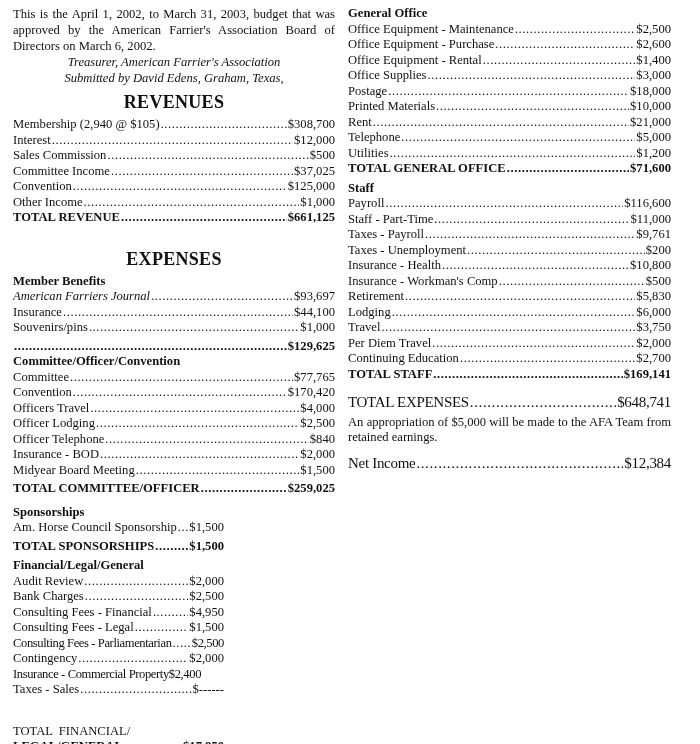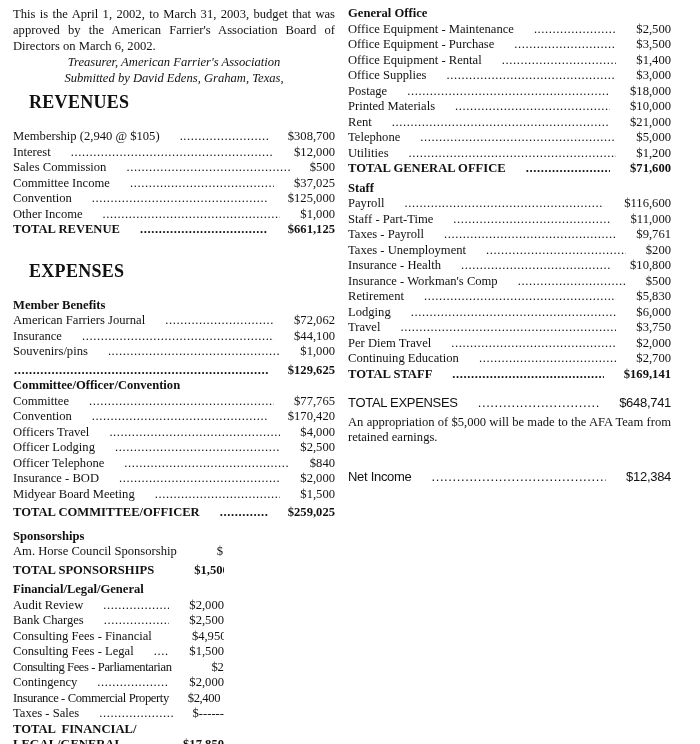--- a/index.html
+++ b/index.html
@@ -3,32 +3,32 @@
 <meta charset="utf-8">
 <style>
   html, body { margin:0; padding:0; background:#ffffff; }
   body { width:700px; height:744px; position:relative; overflow:hidden;
          font-family:"Liberation Serif","DejaVu Serif",serif; color:#111; font-size:12.6px; }
   .col { position:absolute; top:6px; }
   #col-left { left:13px; width:322px; }
   #col-right { left:348px; width:323px; }
   .intro { line-height:16px; text-align:justify; margin:0; }
   .submitted { font-style:italic; text-align:center; line-height:16px; margin:0; }
-  .big-head { font-weight:bold; font-size:18px; text-align:left; letter-spacing:0.3px; line-height:22px; margin:16px; }
+  .big-head { font-weight:bold; font-size:18px; text-align:center; letter-spacing:0.3px; line-height:22px; margin:4px; }
   .sec-head { font-weight:bold; line-height:15.5px; margin:0; }
-  .row { display:flex; align-items:flex-start; line-height:15.5px; white-space:nowrap; overflow:hidden;gap:19px; }
+  .row { display:flex; align-items:flex-start; line-height:15.5px; white-space:nowrap; overflow:hidden; }
   .row .lbl { flex:0 0 auto; }
   .row .dots { flex:1 1 auto; overflow:hidden; white-space:nowrap; margin:0 1px; }
   .row .dots::after { content:"....................................................................................................................................................................................................................................."; letter-spacing:0.6px; }
   .row .val { flex:0 0 auto; }
   .row.total { font-weight:bold; }
-  .row.sans { font-family:Liberation Sans, sans-serif; font-size:13px; letter-spacing:-0.3px; }
-  .it { }
+  .row.sans { font-family:Liberation Serif, serif; font-size:15px; letter-spacing:-0.3px; }
+  .it { font-style:italic; }
   .note { line-height:15px; text-align:justify; margin:0; }
-  .total-two { font-weight:bold; line-height:15px; }
+  .total-two { font-weight:normal; line-height:15px;margin-top:26px; }
 </style>
 </head>
 <body>
 
 <div id="col-left" class="col">
   <p class="intro">This is the April 1, 2002, to March 31, 2003, budget that was approved by the American Farrier's Association Board of Directors on March 6, 2002.</p>
   <p class="submitted">Treasurer, American Farrier's Association</p>
   <p class="submitted">Submitted by David Edens, Graham, Texas,</p>
 
   <h2 class="big-head" style="margin-top:5px;">REVENUES</h2>
@@ -69,21 +69,21 @@
         <span class="val">$661,125</span>
       </div>
   </div>
 
   <h2 class="big-head" style="margin-top:22px;">EXPENSES</h2>
 
   <div class="sec-head" style="margin-top:2px;">Member Benefits</div>
   <div class="row">
       <span class="lbl it">American Farriers Journal</span>
       <span class="dots"></span>
-      <span class="val">$72,062</span>
+      <span class="val">$93,697</span>
     </div>
   <div class="row">
       <span class="lbl">Insurance</span>
       <span class="dots"></span>
       <span class="val">$44,100</span>
     </div>
   <div class="row">
       <span class="lbl">Souvenirs/pins</span>
       <span class="dots"></span>
       <span class="val">$1,000</span>
@@ -200,21 +200,21 @@
 <div id="col-right" class="col">
   <div class="sec-head">General Office</div>
   <div class="row">
       <span class="lbl">Office Equipment - Maintenance</span>
       <span class="dots"></span>
       <span class="val">$2,500</span>
     </div>
   <div class="row">
       <span class="lbl">Office Equipment - Purchase</span>
       <span class="dots"></span>
-      <span class="val">$3,500</span>
+      <span class="val">$2,600</span>
     </div>
   <div class="row">
       <span class="lbl">Office Equipment - Rental</span>
       <span class="dots"></span>
       <span class="val">$1,400</span>
     </div>
   <div class="row">
       <span class="lbl">Office Supplies</span>
       <span class="dots"></span>
       <span class="val">$3,000</span>
@@ -313,18 +313,18 @@
     </div>
 
   <div class="row sans" style="margin-top:13px;">
       <span class="lbl">TOTAL EXPENSES</span>
       <span class="dots"></span>
       <span class="val">$648,741</span>
     </div>
 
   <p class="note" style="margin-top:4px;">An appropriation of $5,000 will be made to the AFA Team from retained earnings.</p>
 
-  <div class="row sans" style="margin-top:24px;">
+  <div class="row sans" style="margin-top:11px;">
       <span class="lbl">Net Income</span>
       <span class="dots"></span>
       <span class="val">$12,384</span>
     </div>
 </div>
 
 </body></html>

